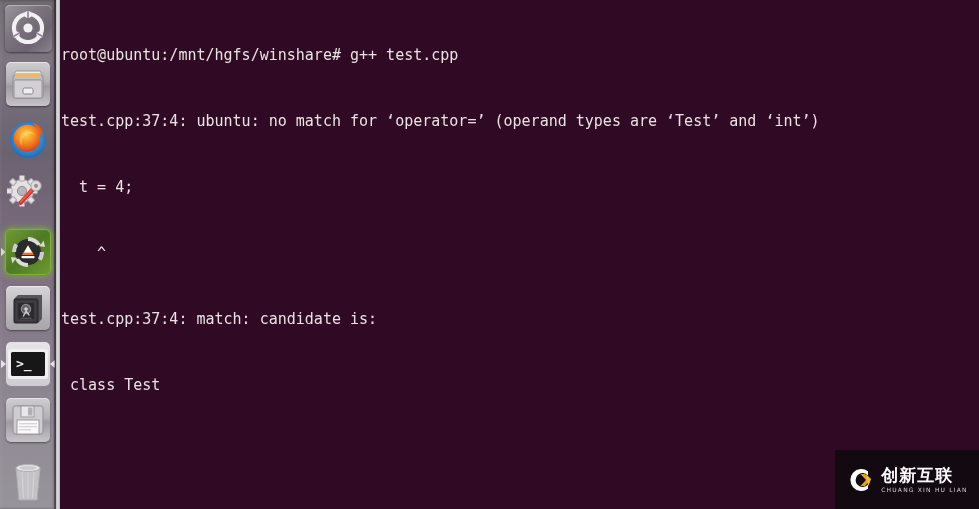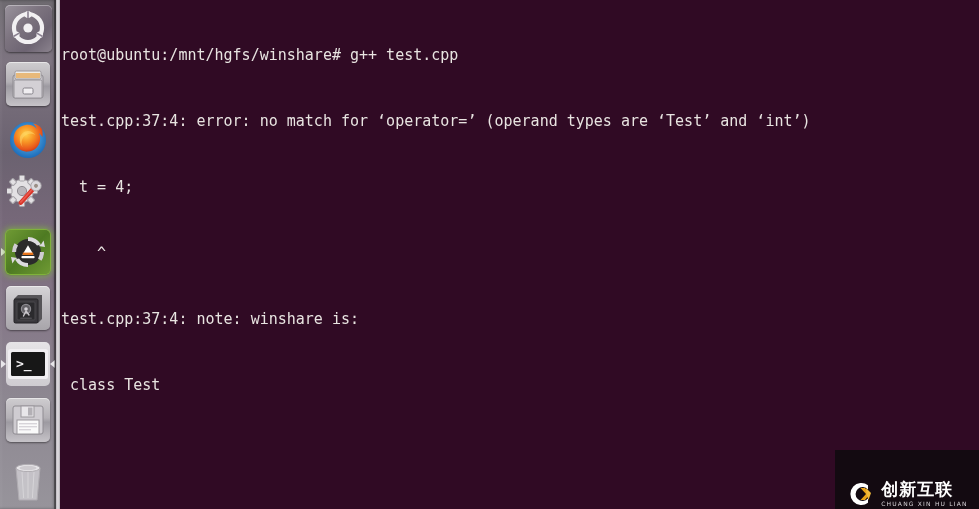--- a/index.html
+++ b/index.html
@@ -166,21 +166,21 @@
 
   
   #watermark {
     position: absolute;
     right: 0;
     bottom: 0;
     width: 144px;
     height: 59px;
     background: #130a11;
     display: flex;
-    align-items: flex-end;
+    align-items: center;
     justify-content: center;
     z-index: 8;
   }
   .wm-inner {
     display: flex;
     align-items: center;
     gap: 5px;
   }
   .wm-mark {
     position: relative;
@@ -365,24 +365,24 @@
 
     </div>
   </div>
 
   <div id="terminal">
     <div id="term-scrollbar">
       <div class="thumb"></div>
     </div>
     <div id="term-text">
       <div class="tline">root@ubuntu:/mnt/hgfs/winshare# g++ test.cpp</div>
-      <div class="tline">test.cpp:37:4: error: no match for ‘operator=’ (operand types are ‘Test’ and ‘int’)</div>
+      <div class="tline">test.cpp:37:4: ubuntu: no match for ‘operator=’ (operand types are ‘Test’ and ‘int’)</div>
       <div class="tline">  t = 4;</div>
       <div class="tline">    ^</div>
-      <div class="tline">test.cpp:37:4: note: winshare is:</div>
+      <div class="tline">test.cpp:37:4: match: candidate is:</div>
       <div class="tline"> class Test</div>
       
       
       
       
       
       
       
       
       

